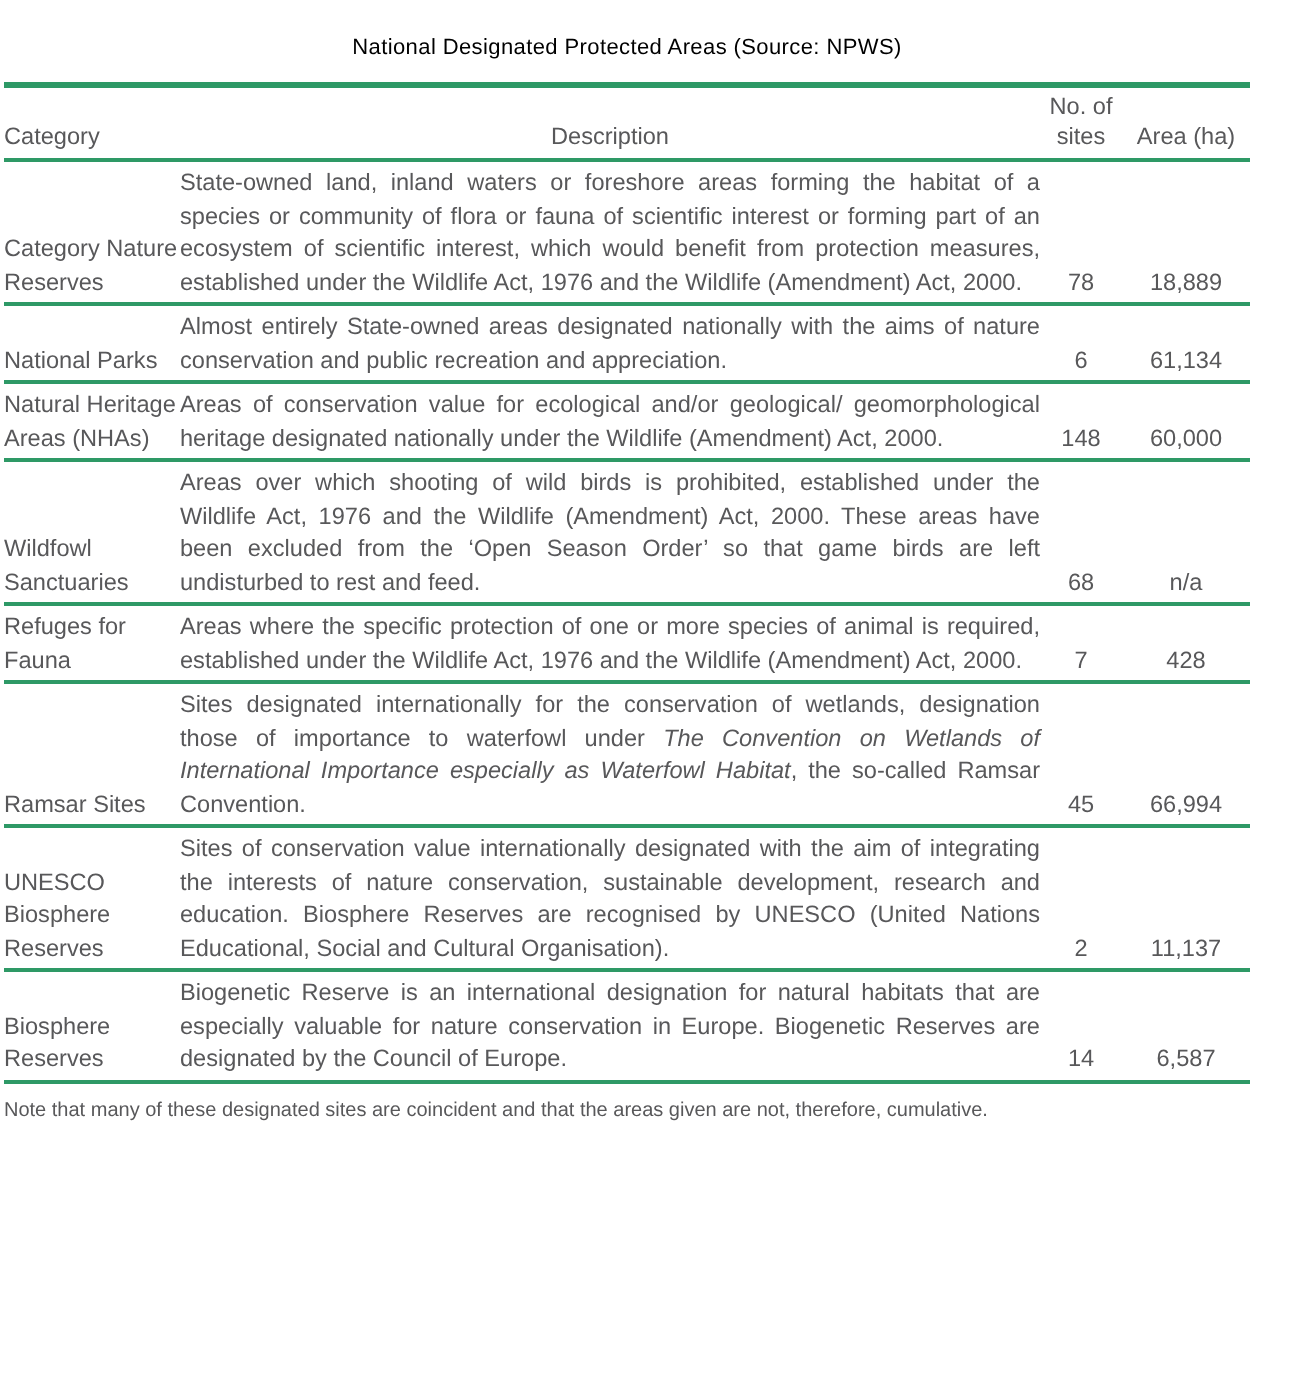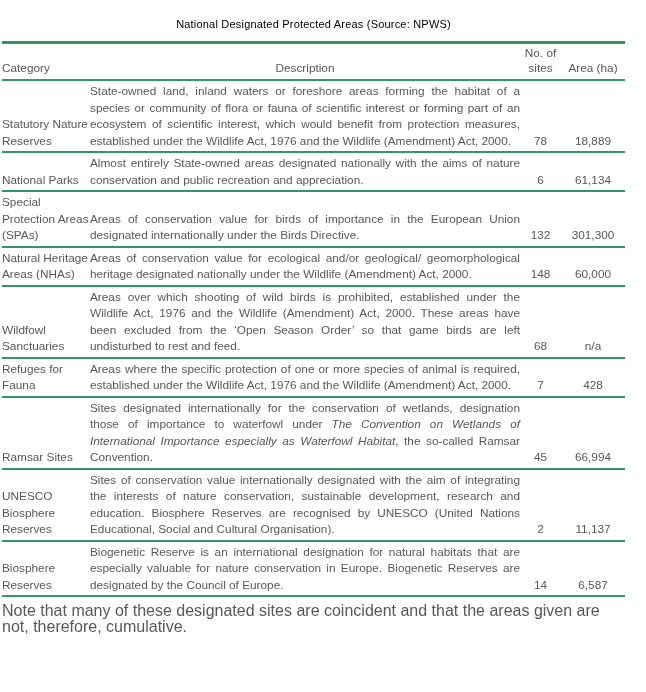--- a/index.html
+++ b/index.html
@@ -54,21 +54,21 @@
     padding: 2px 0 2px 0;
     line-height: 16.5px;
     border-bottom: 2px solid var(--rule);
   }
   td.cat   { text-align: left; padding-right: 4px; }
   td.desc  { text-align: justify; padding-right: 8px; }
   td.sites { text-align: center; }
   td.area  { text-align: center; padding-left: 12px; }
   td.desc i { font-style: italic; }
   .note {
-    font-size: 16px;
+    font-size: 10px;
     line-height: 16px;
     margin: 6px 0 0 0;
     color: var(--text);
   }
 </style>
 </head>
 <body>
 
 <div class="page">
   <h1 class="title">National Designated Protected Areas (Source: NPWS)</h1>
@@ -77,36 +77,30 @@
     <thead>
       <tr>
         <th class="col-cat">Category</th>
         <th class="col-desc">Description</th>
         <th class="col-sites">No. of sites</th>
         <th class="col-area">Area (ha)</th>
       </tr>
     </thead>
     <tbody id="rows">
         <tr>
-          <td class="cat">Statutory Nature Reserves</td>
+          <td class="cat">Category Nature Reserves</td>
           <td class="desc"><span>State-owned land, inland waters or foreshore areas forming the habitat of a species or community of flora or fauna of scientific interest or forming part of an ecosystem of scientific interest, which would benefit from protection measures, established under the Wildlife Act, 1976 and the Wildlife (Amendment) Act, 2000.</span></td>
           <td class="sites">78</td>
           <td class="area">18,889</td>
         </tr>
         <tr>
           <td class="cat">National Parks</td>
           <td class="desc"><span>Almost entirely State-owned areas designated nationally with the aims of nature conservation and public recreation and appreciation.</span></td>
           <td class="sites">6</td>
           <td class="area">61,134</td>
-        </tr>
-        <tr>
-          <td class="cat">Special Protection Areas (SPAs)</td>
-          <td class="desc"><span>Areas of conservation value for birds of importance in the European Union designated internationally under the Birds Directive.</span></td>
-          <td class="sites">132</td>
-          <td class="area">301,300</td>
         </tr>
         <tr>
           <td class="cat">Natural Heritage Areas (NHAs)</td>
           <td class="desc"><span>Areas of conservation value for ecological and/or geological/ geomorphological heritage designated nationally under the Wildlife (Amendment) Act, 2000.</span></td>
           <td class="sites">148</td>
           <td class="area">60,000</td>
         </tr>
         <tr>
           <td class="cat">Wildfowl Sanctuaries</td>
           <td class="desc"><span>Areas over which shooting of wild birds is prohibited, established under the Wildlife Act, 1976 and the Wildlife (Amendment) Act, 2000. These areas have been excluded from the ‘Open Season Order’ so that game birds are left undisturbed to rest and feed.</span></td>

